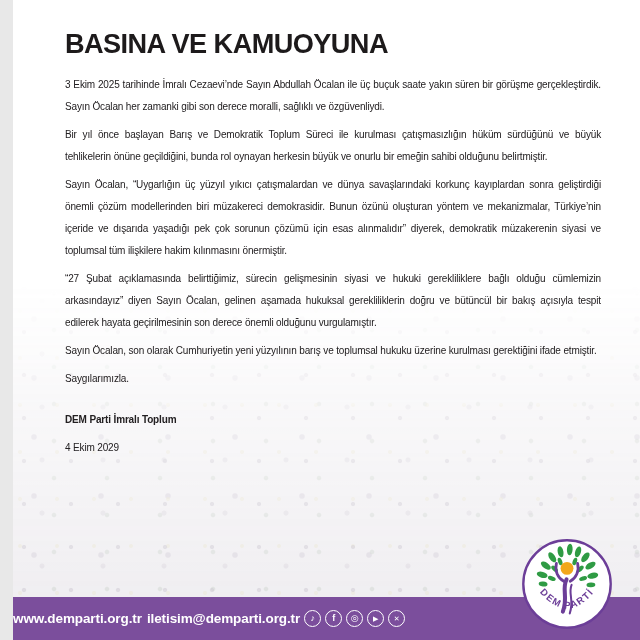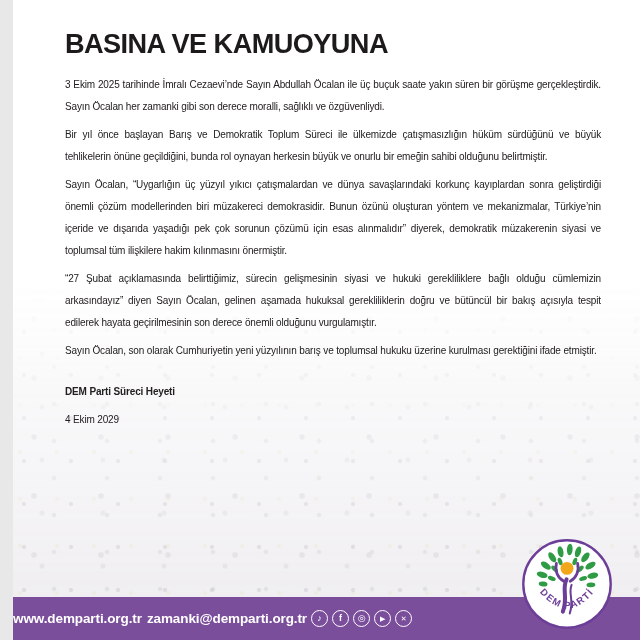--- a/index.html
+++ b/index.html
@@ -54,32 +54,33 @@
 </head>
 <body>
 
 <div class="poster">
 
   <div class="crowd-bg"></div>
 
   <div class="content">
     <h1 class="title">BASINA VE KAMUOYUNA</h1>
     <p>3 Ekim 2025 tarihinde İmralı Cezaevi’nde Sayın Abdullah Öcalan ile üç buçuk saate yakın süren bir görüşme gerçekleştirdik. Sayın Öcalan her zamanki gibi son derece moralli, sağlıklı ve özgüvenliydi.</p>
-    <p>Bir yıl önce başlayan Barış ve Demokratik Toplum Süreci ile ülkemizde çatışmasızlığın hüküm sürdüğünü ve büyük tehlikelerin önüne geçildiğini, bunda rol oynayan herkesin büyük ve onurlu bir emeğin sahibi olduğunu belirtmiştir.</p>
+    <p>Bir yıl önce başlayan Barış ve Demokratik Toplum Süreci ile kurulması çatışmasızlığın hüküm sürdüğünü ve büyük tehlikelerin önüne geçildiğini, bunda rol oynayan herkesin büyük ve onurlu bir emeğin sahibi olduğunu belirtmiştir.</p>
     <p>Sayın Öcalan, “Uygarlığın üç yüzyıl yıkıcı çatışmalardan ve dünya savaşlarındaki korkunç kayıplardan sonra geliştirdiği önemli çözüm modellerinden biri müzakereci demokrasidir. Bunun özünü oluşturan yöntem ve mekanizmalar, Türkiye’nin içeride ve dışarıda yaşadığı pek çok sorunun çözümü için esas alınmalıdır” diyerek, demokratik müzakerenin siyasi ve toplumsal tüm ilişkilere hakim kılınmasını önermiştir.</p>
     <p>“27 Şubat açıklamasında belirttiğimiz, sürecin gelişmesinin siyasi ve hukuki gerekliliklere bağlı olduğu cümlemizin arkasındayız” diyen Sayın Öcalan, gelinen aşamada hukuksal gerekliliklerin doğru ve bütüncül bir bakış açısıyla tespit edilerek hayata geçirilmesinin son derece önemli olduğunu vurgulamıştır.</p>
     <p>Sayın Öcalan, son olarak Cumhuriyetin yeni yüzyılının barış ve toplumsal hukuku üzerine kurulması gerektiğini ifade etmiştir.</p>
-    <p class="sig-name">DEM Parti Süreci Heyeti</p>
+    <p class="closing">Saygılarımızla.</p>
+    <p class="sig-name">DEM Parti İmralı Toplum</p>
     <p class="sig-date">4 Ekim 2029</p>
   </div>
 
   <div class="footer">
     <span>www.demparti.org.tr</span>
     <span class="sep"></span>
-    <span>zamanki@demparti.org.tr</span>
+    <span>iletisim@demparti.org.tr</span>
     <span class="social-icons">
       <span class="sicon">♪</span>
       <span class="sicon">f</span>
       <span class="sicon">◎</span>
       <span class="sicon small">▶</span>
       <span class="sicon small">✕</span>
     </span>
   </div>
 
   <div class="logo">

